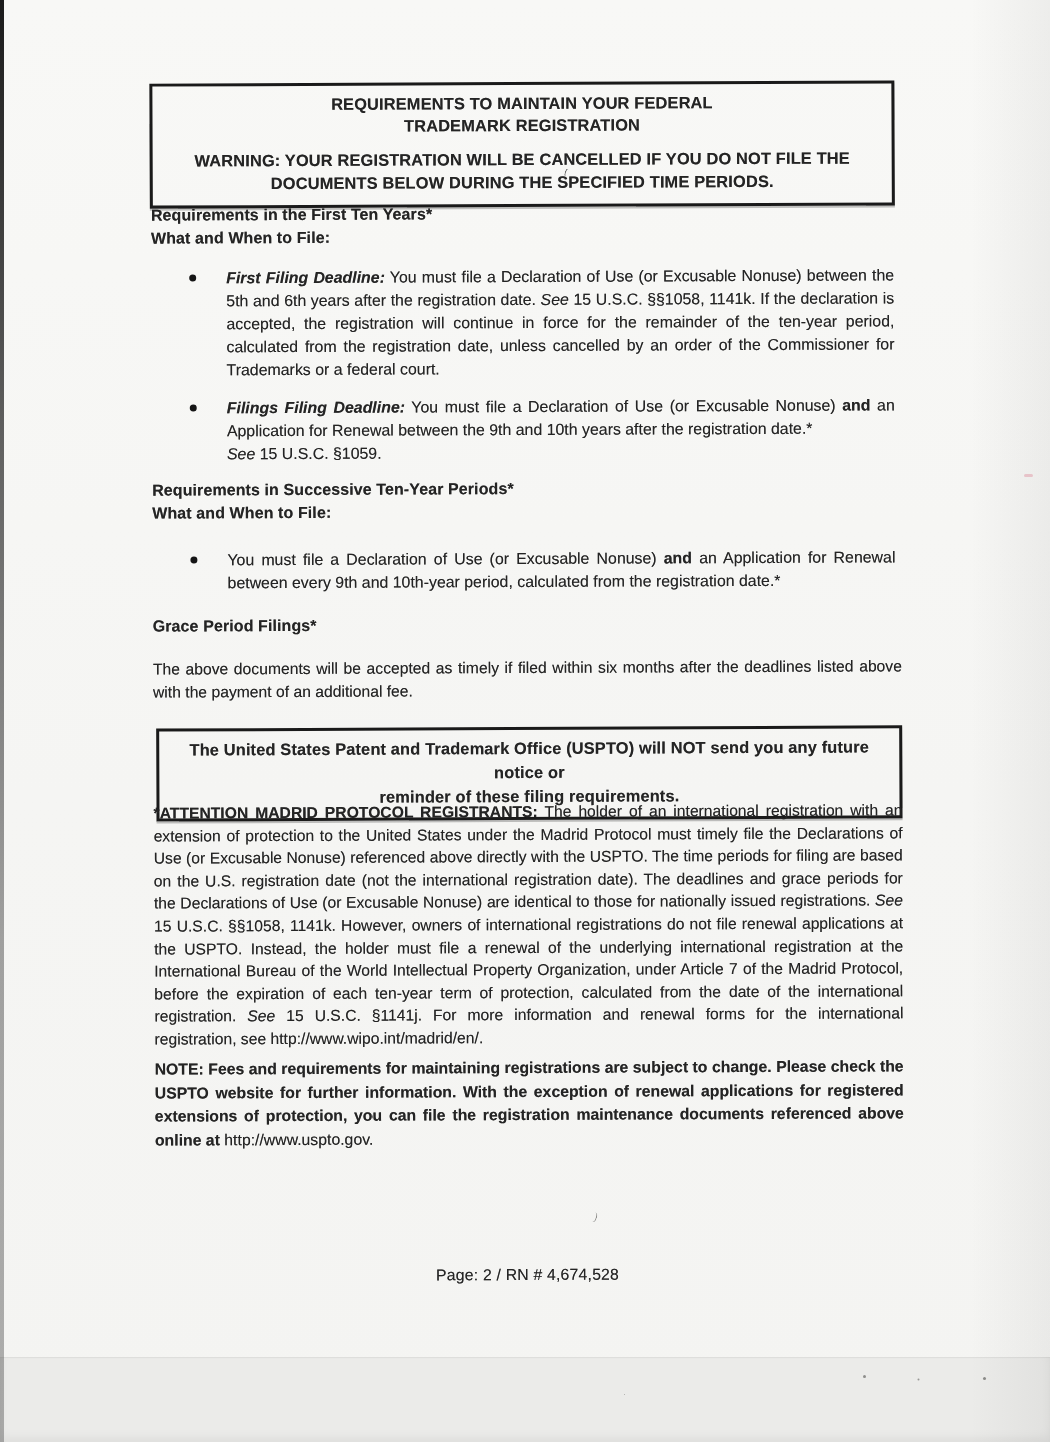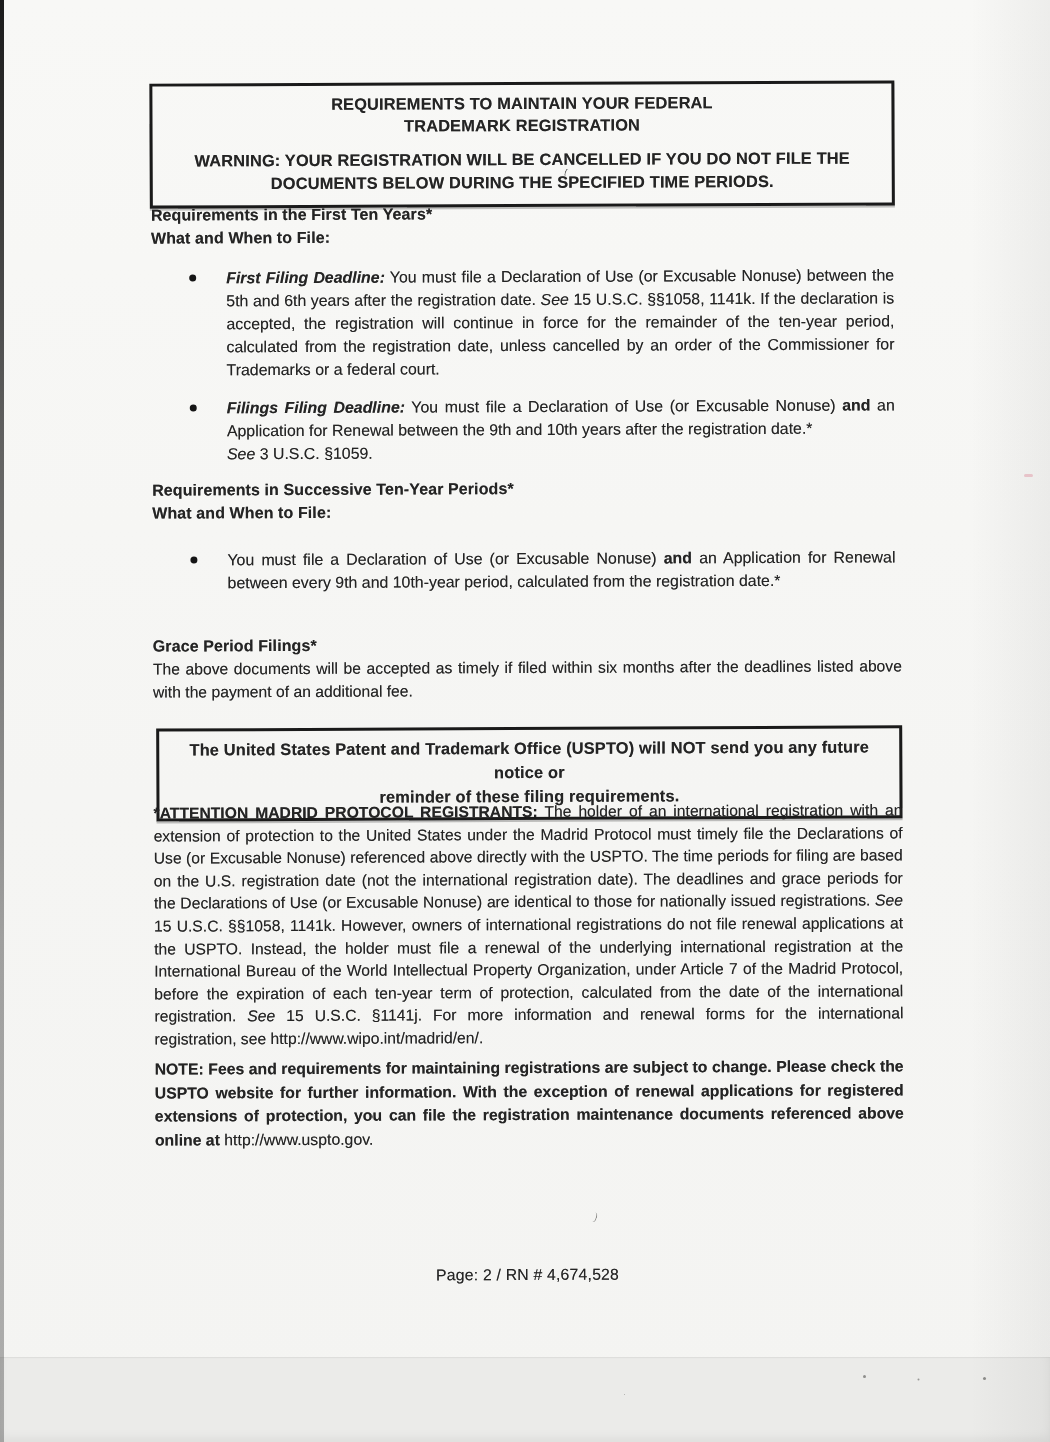--- a/index.html
+++ b/index.html
@@ -85,32 +85,32 @@
     <div class="abs h-bold" style="top:205px;">Requirements in the First Ten Years*</div>
     <div class="abs h-bold" style="top:228px;">What and When to File:</div>
 
     <div class="bullet" style="top:265px;">
       <span class="dot"></span>
       <span><span class="run-bi">First Filing Deadline:</span><span class="run-n"> You must file a Declaration of Use (or Excusable Nonuse) between the 5th and 6th years after the registration date. </span><span class="run-i">See</span><span class="run-n"> 15 U.S.C. §§1058, 1141k. If the declaration is accepted, the registration will continue in force for the remainder of the ten-year period, calculated from the registration date, unless cancelled by an order of the Commissioner for Trademarks or a federal court.</span></span>
     </div>
 
     <div class="bullet" style="top:395px;">
       <span class="dot"></span>
-      <span><span class="run-bi">Filings Filing Deadline:</span><span class="run-n"> You must file a Declaration of Use (or Excusable Nonuse) </span><span class="run-b">and</span><span class="run-n"> an Application for Renewal between the 9th and 10th years after the registration date.*</span><br><span class="run-i">See</span><span class="run-n"> 3 U.S.C. §1059.</span></span>
+      <span><span class="run-bi">Filings Filing Deadline:</span><span class="run-n"> You must file a Declaration of Use (or Excusable Nonuse) </span><span class="run-b">and</span><span class="run-n"> an Application for Renewal between the 9th and 10th years after the registration date.*</span><br><span class="run-i">See</span><span class="run-n"> 15 U.S.C. §1059.</span></span>
     </div>
 
     <div class="abs h-bold" style="top:480px;">Requirements in Successive Ten-Year Periods*</div>
     <div class="abs h-bold" style="top:503px;">What and When to File:</div>
 
     <div class="bullet" style="top:547px;">
       <span class="dot"></span>
       <span><span class="run-n">You must file a Declaration of Use (or Excusable Nonuse) </span><span class="run-b">and</span><span class="run-n"> an Application for Renewal between every 9th and 10th-year period, calculated from the registration date.*</span></span>
     </div>
 
-    <div class="abs h-bold" style="top:636px;text-align:center;">Grace Period Filings*</div>
+    <div class="abs h-bold" style="top:616px;text-align:center;">Grace Period Filings*</div>
 
     <div class="abs para para-grace" style="top:656px;">The above documents will be accepted as timely if filed within six months after the deadlines listed above with the payment of an additional fee.</div>
 
     <div class="rule-box notice-box">
       <div class="box-line">The United States Patent and Trademark Office (USPTO) will NOT send you any future notice or</div>
       <div class="box-line">reminder of these filing requirements.</div>
     </div>
 
     <div class="abs para" style="top:801px;"><span class="run-b">*ATTENTION MADRID PROTOCOL REGISTRANTS:</span><span class="run-n"> The holder of an international registration with an extension of protection to the United States under the Madrid Protocol must timely file the Declarations of Use (or Excusable Nonuse) referenced above directly with the USPTO. The time periods for filing are based on the U.S. registration date (not the international registration date). The deadlines and grace periods for the Declarations of Use (or Excusable Nonuse) are identical to those for nationally issued registrations. </span><span class="run-i">See</span><span class="run-n"> 15 U.S.C. §§1058, 1141k. However, owners of international registrations do not file renewal applications at the USPTO. Instead, the holder must file a renewal of the underlying international registration at the International Bureau of the World Intellectual Property Organization, under Article 7 of the Madrid Protocol, before the expiration of each ten-year term of protection, calculated from the date of the international registration. </span><span class="run-i">See</span><span class="run-n"> 15 U.S.C. §1141j. For more information and renewal forms for the international registration, see http://www.wipo.int/madrid/en/.</span></div>
 

